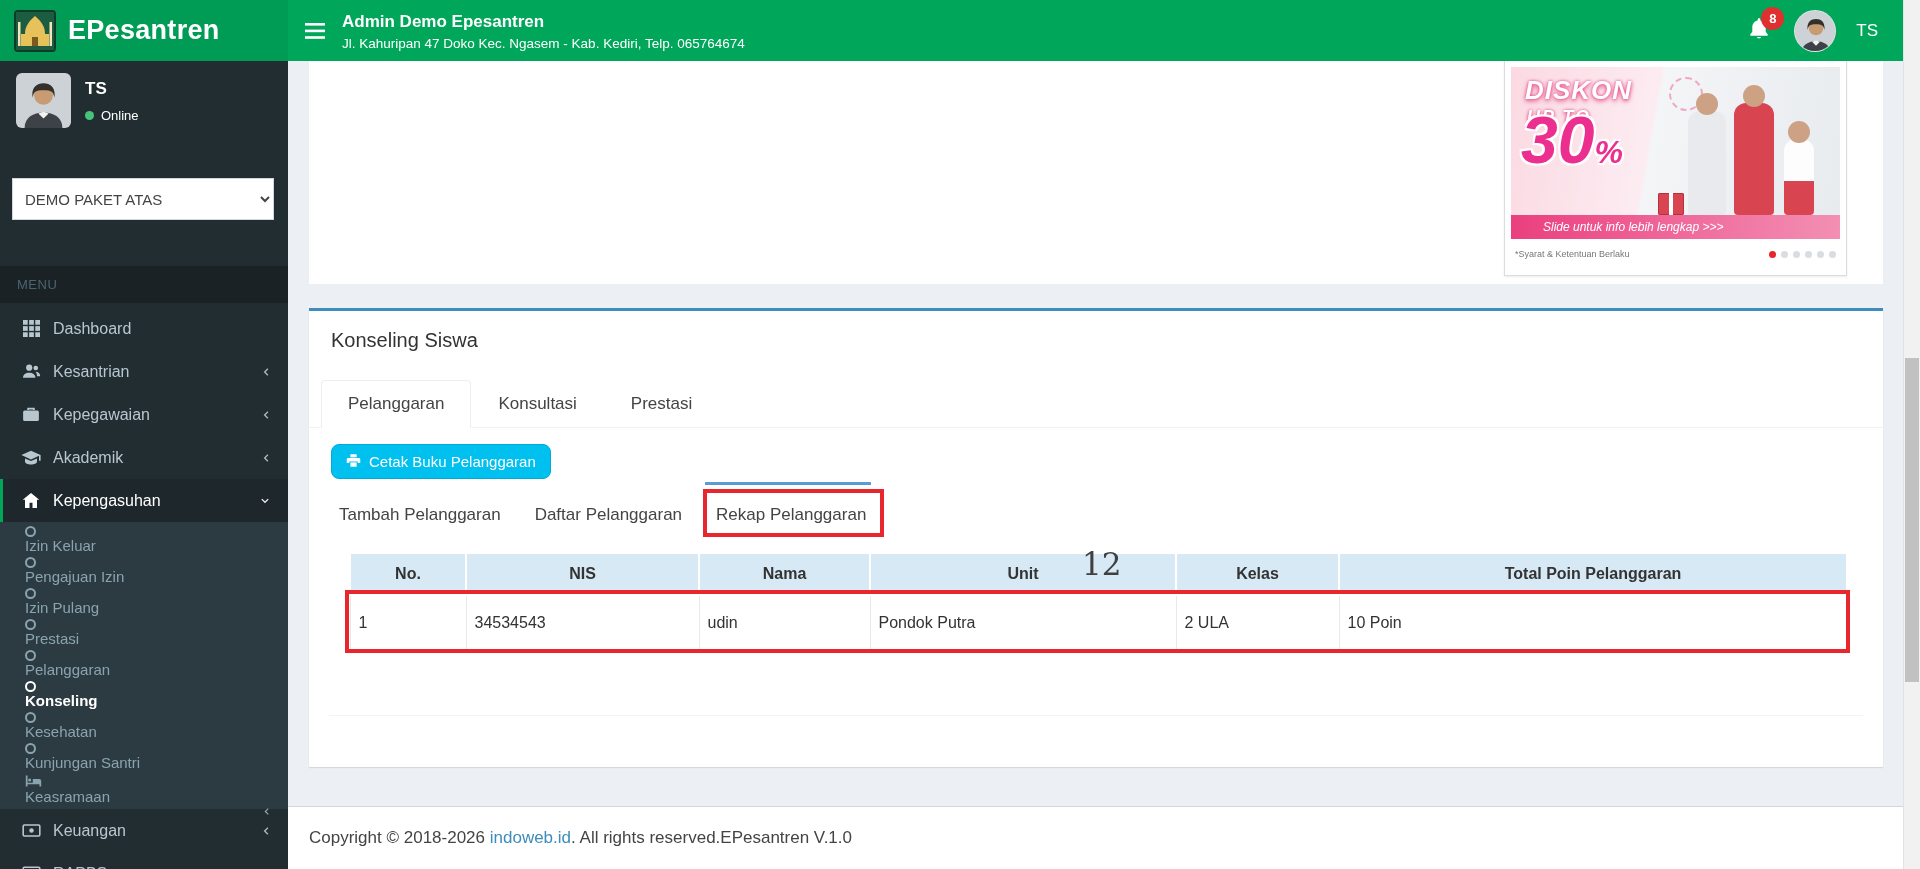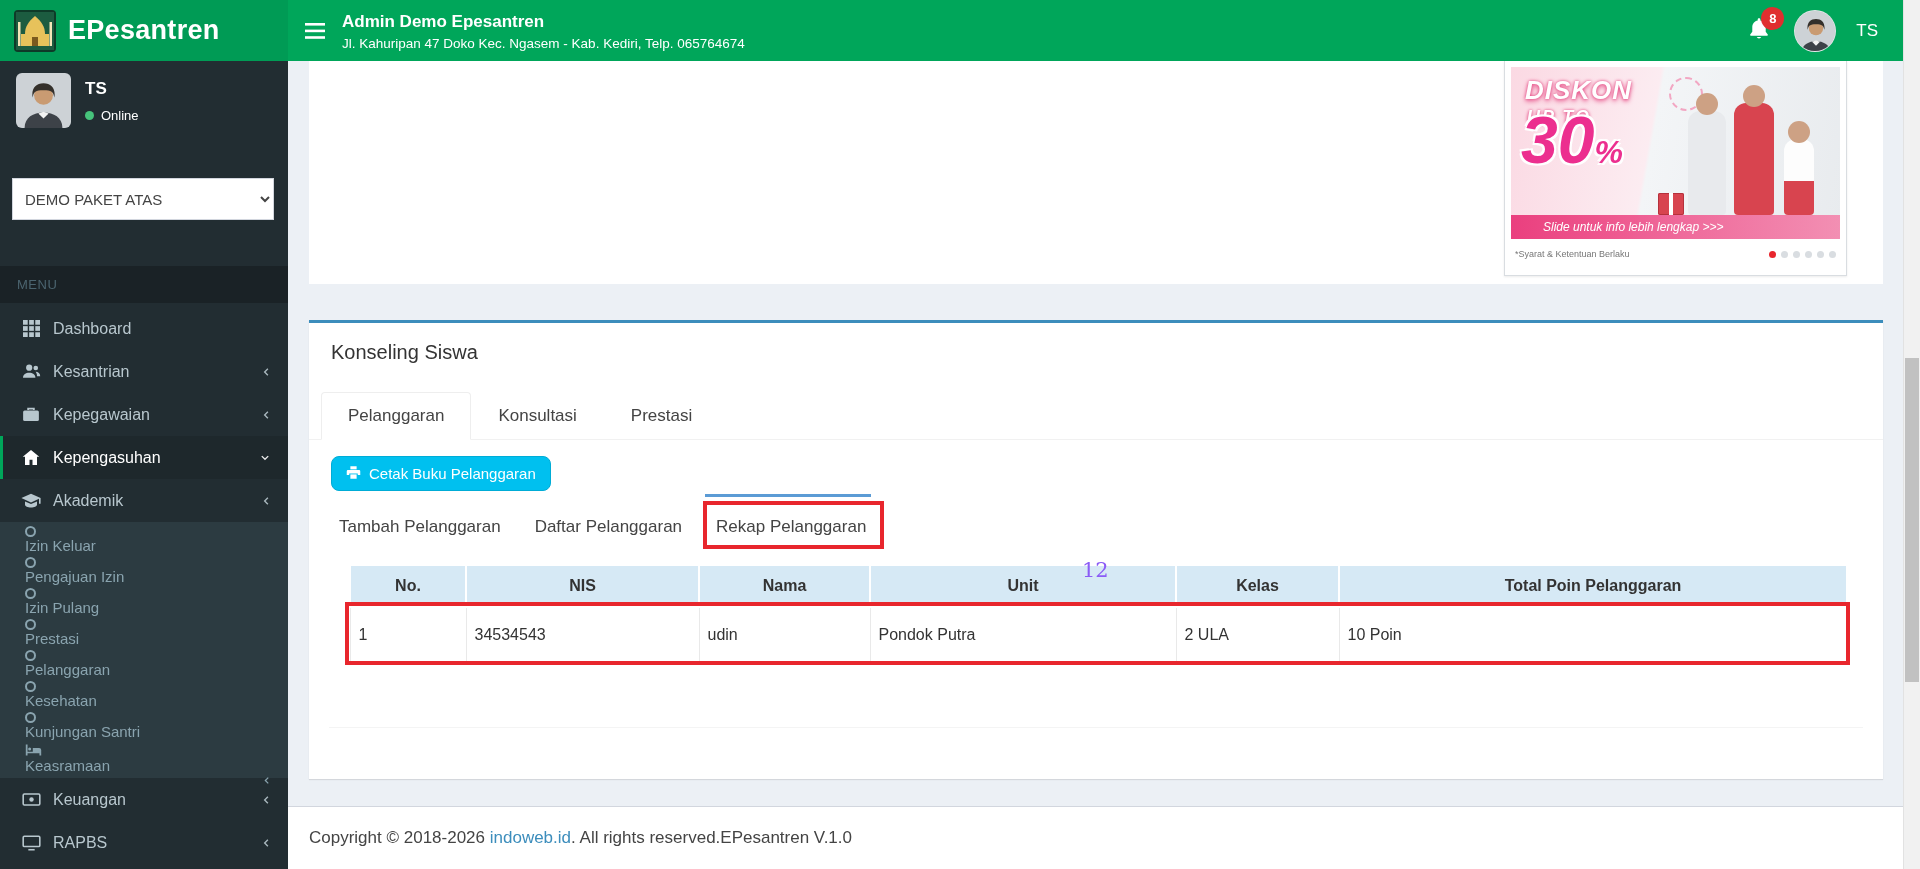--- a/index.html
+++ b/index.html
@@ -64,38 +64,38 @@
   .gift { position:absolute; left:-26px; bottom:0; width:26px; height:22px; background:#d8444f; border-radius:2px; box-shadow:inset 0 0 0 1px #b5313c; }
   .gift::after { content:""; position:absolute; left:11px; top:0; width:4px; height:22px; background:#fff; }
   .ad-slide { position:absolute; left:0; right:0; bottom:0; height:24px; background:linear-gradient(90deg,rgba(233,55,121,.95),rgba(245,120,164,.8)); color:#fff; font-size:12px; font-style:italic; display:flex; align-items:center; padding-left:32px; }
   .ad-foot { height:28px; display:flex; align-items:center; justify-content:space-between; padding:2px 4px 0; }
   .terms { font-size:9px; color:#777; }
   .dots { display:flex; }
   .dots span { width:7px; height:7px; border-radius:50%; background:#d9dde1; margin-left:5px; }
   .dots span.on { background:#e8262d; }
 
   
-  .box { position:absolute; left:309px; top:320px; width:1574px; height:459px; background:#fff; border-top:3px solid #3c8dbc; box-shadow:0 1px 1px rgba(0,0,0,.1); }
+  .box { position:absolute; left:309px; top:308px; width:1574px; height:459px; background:#fff; border-top:3px solid #3c8dbc; box-shadow:0 1px 1px rgba(0,0,0,.1); }
   .box-title { padding:18px 22px 14px; font-size:20px; color:#333; }
   .nav-tabs { display:flex; margin-top:14px; padding-left:12px; border-bottom:1px solid #f1f1f1; }
   .tab { padding:13px 26px; font-size:17px; color:#444; cursor:pointer; margin-bottom:-1px; border:1px solid transparent; border-radius:4px 4px 0 0; }
   .tab.active { background:#fff; border-color:#eee #eee #fff #eee; }
   .tab-content { padding:16px 22px 0; }
   .btn-print { display:inline-flex; align-items:flex-start; gap:8px; background:#00c0ef; border:1px solid #00acd6; color:#fff; font-size:15px; padding:8px 14px; border-radius:8px; cursor:pointer; font-family:inherit; }
   .subtabs { display:flex; margin-top:14px; }
   .subtab { position:relative; padding:12px 17px; font-size:17px; color:#444; cursor:pointer; }
   .subtab.first { padding-left:8px; }
   .anno-tabline { position:absolute; left:6px; right:12px; top:-11px; height:3px; background:#5b9bd5; }
   .anno-subbox { position:absolute; left:4px; right:-1px; top:-4px; bottom:0; border:4px solid #e8262d; pointer-events:none; }
   .table-wrap { position:relative; margin:15px 0 0 18px; width:1497px; }
   table { border-collapse:collapse; width:100%; table-layout:fixed; }
   th { background:#d6e9f5; height:42px; font-size:16px; font-weight:700; color:#333; text-align:center; border:2px solid #fff; }
   td { height:55px; font-size:16px; color:#333; text-align:left; padding:0 8px; border:1px solid #e9e9e9; background:#fff; }
   .anno-rowbox { position:absolute; left:-4px; right:-4px; top:38px; height:63px; border:4px solid #e8262d; pointer-events:none; z-index:3; }
-  .anno-num { position:absolute; left:733px; top:-6px; font-family:"DejaVu Serif", serif; font-size:21px; color:#8b5cf6; z-index:3; }
+  .anno-num { position:absolute; left:733px; top:-6px; font-family:"DejaVu Serif", serif; font-size:31px; color:#404040; z-index:3; }
   .box-footline { position:absolute; left:20px; right:20px; top:404px; height:1px; background:#f4f4f4; }
 
   
   .main-footer { position:absolute; left:288px; top:806px; width:1632px; height:63px; background:#fff; border-top:1px solid #d2d6de; display:flex; align-items:center; justify-content:flex-start; padding:0 38px 0 21px; font-size:17px; color:#444; }
   .main-footer a { color:#3c8dbc; cursor:pointer; }
 
   
   .scrollbar { position:absolute; right:0; top:0; width:17px; height:869px; background:#f1f1f1; border-left:1px solid #e2e2e2; z-index:9; }
   .scroll-thumb { position:absolute; left:1px; right:1px; top:358px; height:324px; background:#c1c1c1; cursor:pointer; }
 </style>
@@ -221,47 +221,47 @@
             <rect x="1.5" y="5.5" width="21" height="14" rx="2"></rect>
         </svg>
       </span>
       <span>Kepegawaian</span>
       <span class="chev">
         <svg width="11" height="14" viewBox="0 0 24 24" fill="none" stroke="currentColor" stroke-width="3">
             <polyline points="15,5 8,12 15,19"></polyline>
           </svg>
       </span>
     </li>
-    <li class="mi active">
-      <span class="ic">
-        <svg width="18" height="17" viewBox="0 0 24 22" fill="currentColor">
-          <path d="M12 1 1 10h3v11h6v-7h4v7h6V10h3z"></path>
-        </svg>
-      </span>
-      <span>Kepengasuhan</span>
-      <span class="chev">
-        <svg width="14" height="11" viewBox="0 0 24 24" fill="none" stroke="currentColor" stroke-width="3">
-            <polyline points="5,9 12,16 19,9"></polyline>
-          </svg>
-      </span>
-    </li>
     <li class="mi">
       <span class="ic">
         <svg width="20" height="16" viewBox="0 0 24 20" fill="currentColor">
           <path d="M12 1 0 6.4l12 5.4 10-4.5v6.2h2V6.4z"></path>
           <path d="M4.5 10.5v4.2c0 1.9 3.4 3.4 7.5 3.4s7.5-1.5 7.5-3.4v-4.2L12 13.9z"></path>
         </svg>
       </span>
       <span>Akademik</span>
       <span class="chev">
         <svg width="11" height="14" viewBox="0 0 24 24" fill="none" stroke="currentColor" stroke-width="3">
             <polyline points="15,5 8,12 15,19"></polyline>
           </svg>
       </span>
     </li>
+    <li class="mi active">
+      <span class="ic">
+        <svg width="18" height="17" viewBox="0 0 24 22" fill="currentColor">
+          <path d="M12 1 1 10h3v11h6v-7h4v7h6V10h3z"></path>
+        </svg>
+      </span>
+      <span>Kepengasuhan</span>
+      <span class="chev">
+        <svg width="14" height="11" viewBox="0 0 24 24" fill="none" stroke="currentColor" stroke-width="3">
+            <polyline points="5,9 12,16 19,9"></polyline>
+          </svg>
+      </span>
+    </li>
 
     <li>
       <ul class="submenu">
         <li class="smi">
           <span class="circ"></span>
           <span>Izin Keluar</span>
         </li>
         <li class="smi">
           <span class="circ"></span>
           <span>Pengajuan Izin</span>
@@ -270,20 +270,24 @@
           <span class="circ"></span>
           <span>Izin Pulang</span>
         </li>
         <li class="smi">
           <span class="circ"></span>
           <span>Prestasi</span>
         </li>
         <li class="smi">
           <span class="circ"></span>
           <span>Pelanggaran</span>
+        </li>
+        <li class="smi active">
+          <span class="circ"></span>
+          <span>Konseling</span>
         </li>
         <li class="smi">
           <span class="circ"></span>
           <span>Kesehatan</span>
         </li>
         <li class="smi">
           <span class="circ"></span>
           <span>Kunjungan Santri</span>
         </li>
         <li class="smi">

